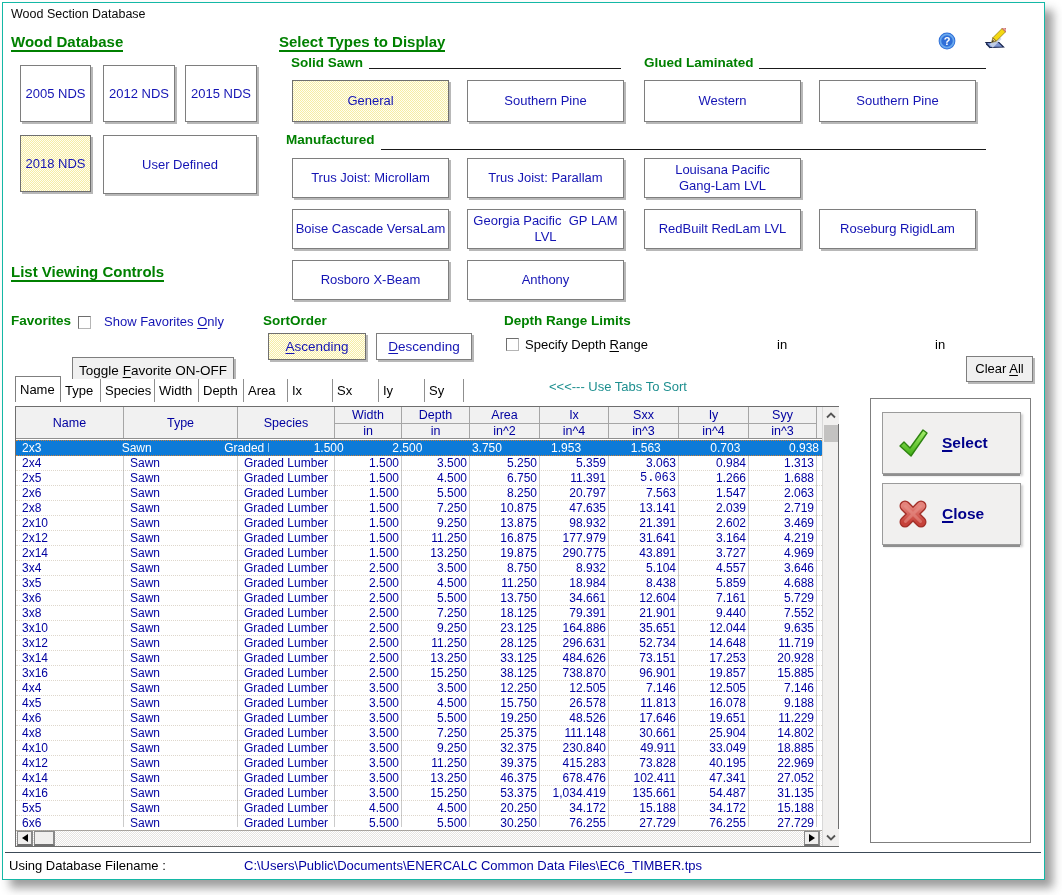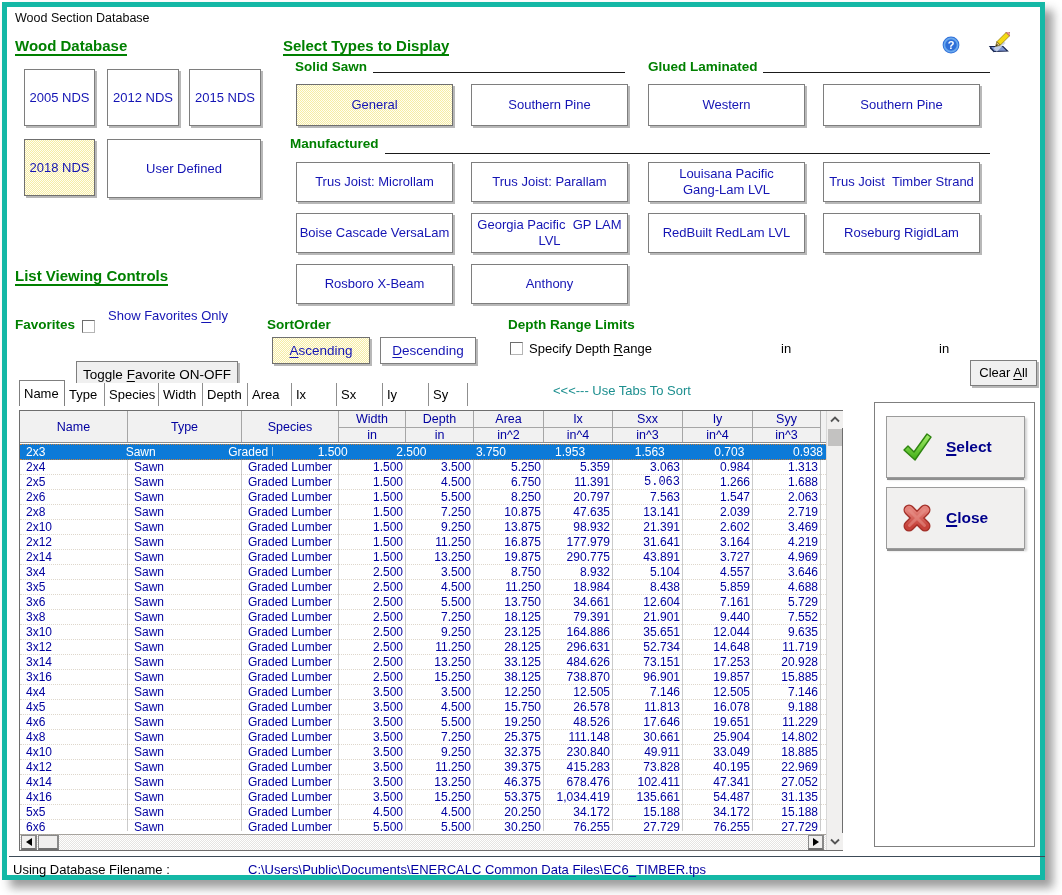--- a/index.html
+++ b/index.html
@@ -1,19 +1,19 @@
 <!DOCTYPE html>
 <html><head>
 <meta charset="utf-8">
 <style>
   * { margin:0; padding:0; box-sizing:border-box; }
   html,body { width:1062px; height:895px; background:#ffffff; overflow:hidden;
     font-family:"Liberation Sans", sans-serif; }
   .window { position:absolute; left:2px; top:2px; width:1043px; height:878px;
-    background:#ffffff; border:5px solid #14b8a6;
+    background:#ffffff; border:1px solid #14b8a6;
     box-shadow: 8px 8px 9px rgba(40,40,40,0.45); }
   .abs { position:absolute; }
 
   .win-title { left:8px; top:4px; font-size:12.5px; color:#0a0a0a; }
 
   .h-big { font-size:15px; font-weight:bold; color:#008000;
     border-bottom:2px solid #008000; padding-bottom:0px; line-height:16px; }
   .h-group { font-size:13.5px; font-weight:bold; color:#008000; line-height:14px; }
   .rule { height:1px; background:#1a1a1a; }
 
@@ -163,23 +163,20 @@
   <div class="abs btn" style="left:289px; top:155px; width:157px; height:40px;">
       <span>Trus Joist: Microllam</span>
     </div>
   <div class="abs btn" style="left:464px; top:155px; width:157px; height:40px;">
       <span>Trus Joist: Parallam</span>
     </div>
   <div class="abs btn" style="left:641px; top:155px; width:157px; height:40px; flex-direction:column;">
     <span>Louisana Pacific</span>
     <span>Gang-Lam LVL</span>
   </div>
-  <div class="abs btn" style="left:816px; top:155px; width:157px; height:40px;">
-      <span>Trus Joist  Timber Strand</span>
-    </div>
 
   <div class="abs btn" style="left:289px; top:206px; width:157px; height:40px;">
       <span>Boise Cascade VersaLam</span>
     </div>
   <div class="abs btn" style="left:464px; top:206px; width:157px; height:40px; flex-direction:column;">
     <span>Georgia Pacific  GP LAM</span>
     <span>LVL</span>
   </div>
   <div class="abs btn" style="left:641px; top:206px; width:157px; height:40px;">
       <span>RedBuilt RedLam LVL</span>
@@ -192,21 +189,21 @@
       <span>Rosboro X-Beam</span>
     </div>
   <div class="abs btn" style="left:464px; top:257px; width:157px; height:40px;">
       <span>Anthony</span>
     </div>
 
   <div class="abs h-big" style="left:8px; top:261px;">List Viewing Controls</div>
 
   <div class="abs h-group" style="left:8px; top:311px;">Favorites</div>
   <div class="abs checkbox" style="left:75px; top:313px;"></div>
-  <div class="abs lbl blue" style="left:101px; top:302px;">Show Favorites <u>O</u>nly</div>
+  <div class="abs lbl blue" style="left:101px; top:312px;">Show Favorites <u>O</u>nly</div>
   <div class="abs h-group" style="left:260px; top:311px;">SortOrder</div>
   <div class="abs h-group" style="left:501px; top:311px;">Depth Range Limits</div>
 
   <div class="abs btn gray" style="left:69px; top:330px; width:162px; height:27px; font-size:13.5px;">
       <span>Toggle <u>F</u>avorite ON-OFF</span>
     </div>
   <div class="abs btn sel" style="left:265px; top:330px; width:98px; height:27px; font-size:13.5px;">
       <span><u>A</u>scending</span>
     </div>
   <div class="abs btn" style="left:373px; top:330px; width:96px; height:27px; font-size:13.5px;">

